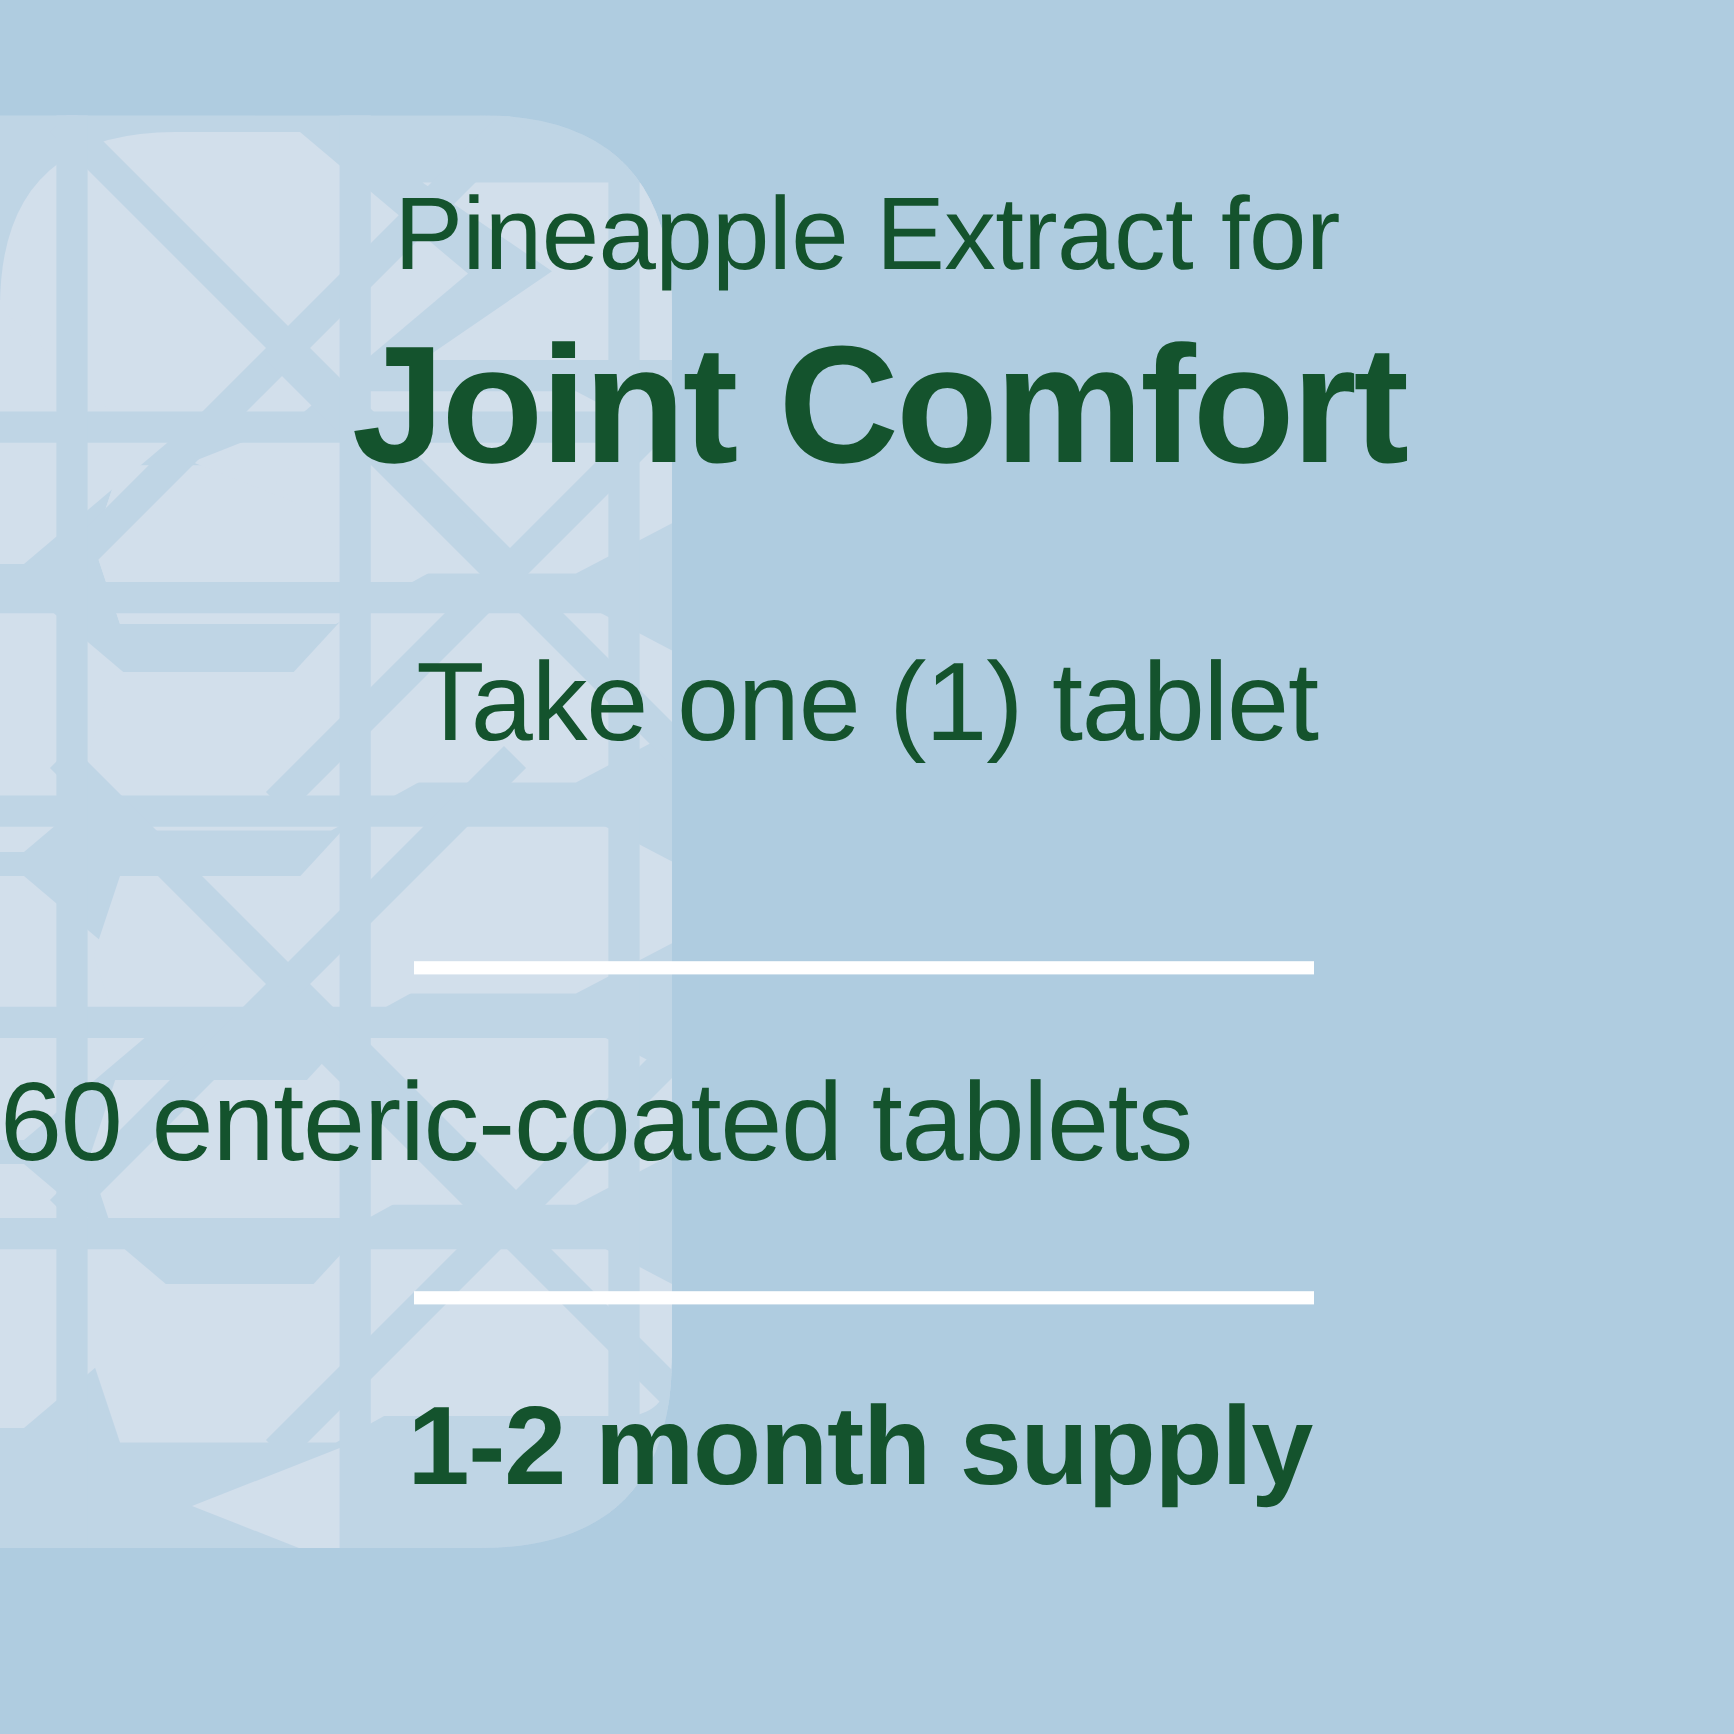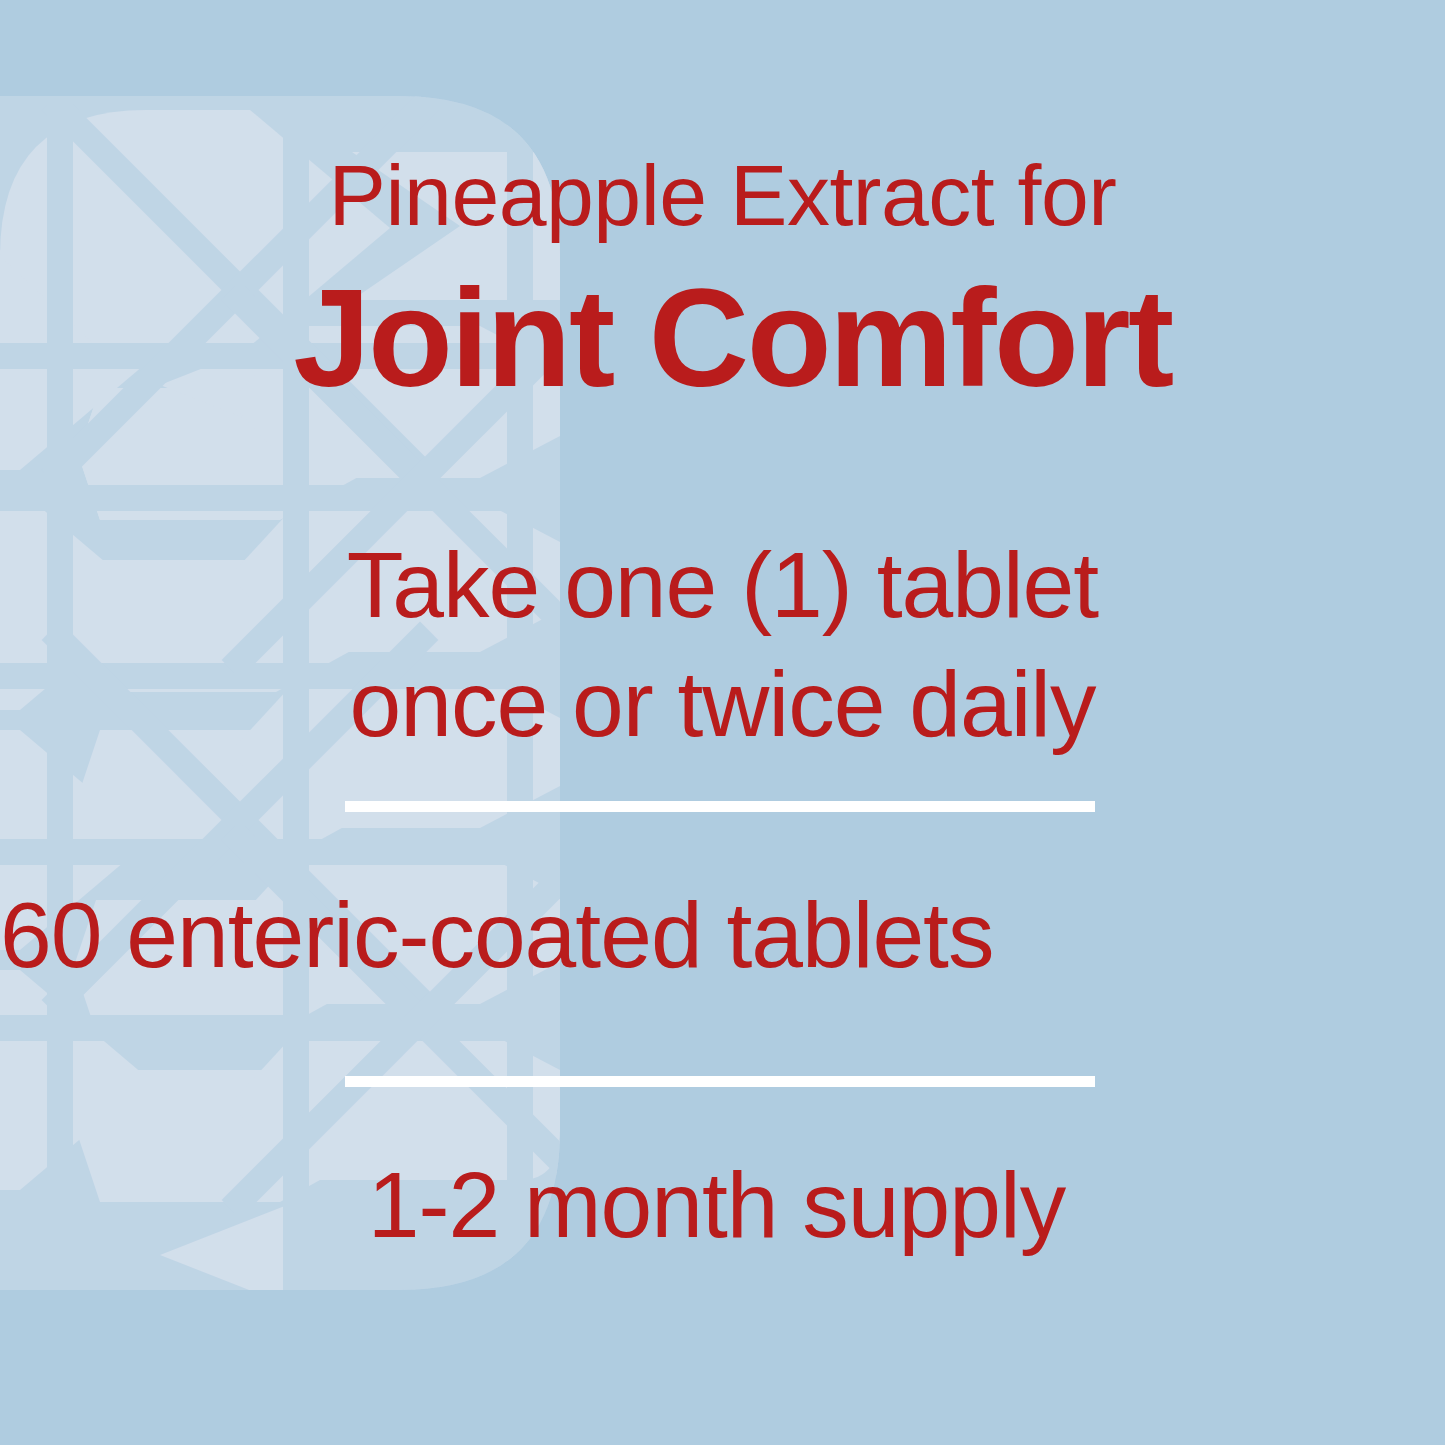--- a/index.html
+++ b/index.html
@@ -36,21 +36,21 @@
   #content {
     position: absolute;
     left: 0;
     top: 0;
     width: 1445px;
     height: 1445px;
   }
 
   .line {
     position: absolute;
-    color: #b91c1c;
+    color: #14532d;
     white-space: nowrap;
     letter-spacing: -0.5px;
   }
 
   #eyebrow {
     left: 0;
     right: 0;
     top: 152;
     top: 152px;
     text-align: center;
@@ -90,21 +90,21 @@
     font-weight: 400;
     letter-spacing: -1px;
   }
 
   #supply {
     left: 0;
     right: 12px;
     top: 1152px;
     text-align: center;
     font-size: 93px;
-    font-weight: 400;
+    font-weight: 700;
     letter-spacing: -1px;
   }
 
   .divider {
     position: absolute;
     left: 345px;
     width: 750px;
     height: 11px;
     background: #ffffff;
   }
@@ -199,21 +199,20 @@
   </svg>
 
   <div id="content">
 
     <div class="line" id="eyebrow">Pineapple Extract for</div>
 
     <div class="line" id="headline">Joint Comfort</div>
 
     <div class="line" id="dosage">
       <div>Take one (1) tablet</div>
-      <div>once or twice daily</div>
     </div>
 
     <div class="divider" id="divider-1"></div>
 
     <div class="line" id="count">60 enteric-coated tablets</div>
 
     <div class="divider" id="divider-2"></div>
 
     <div class="line" id="supply">1-2 month supply</div>
 

